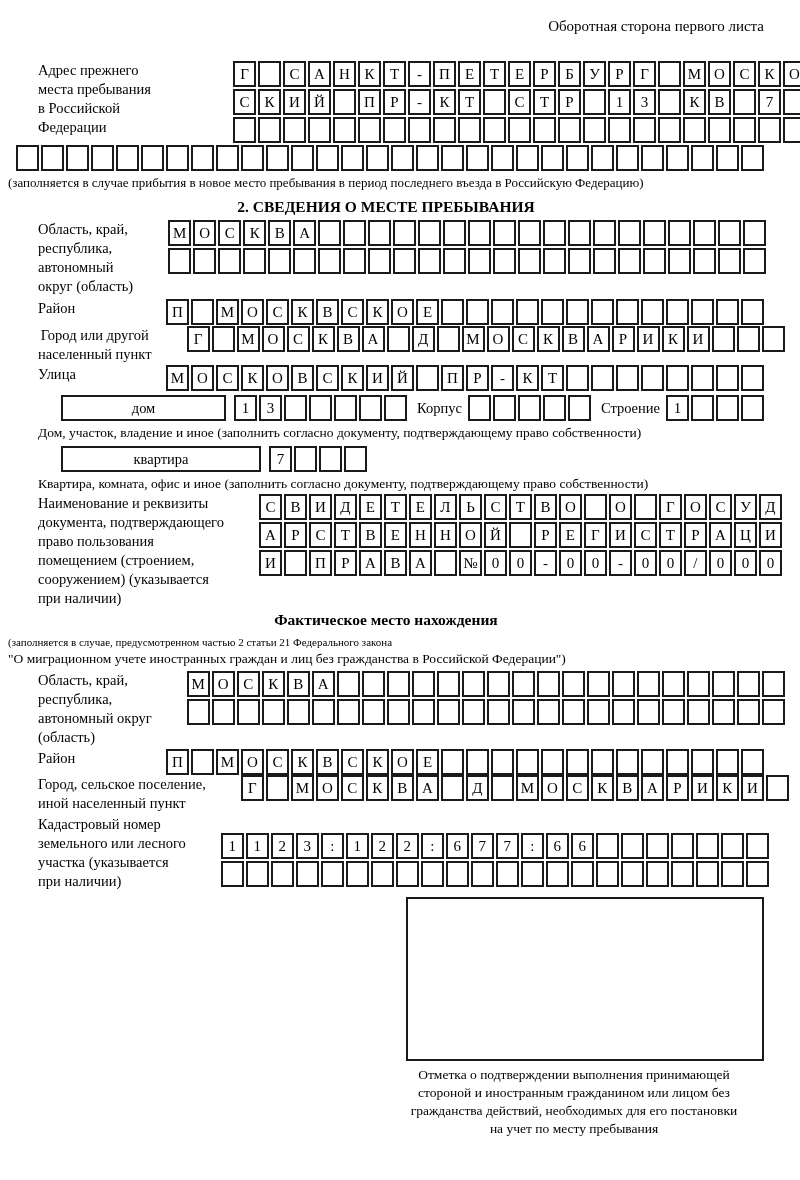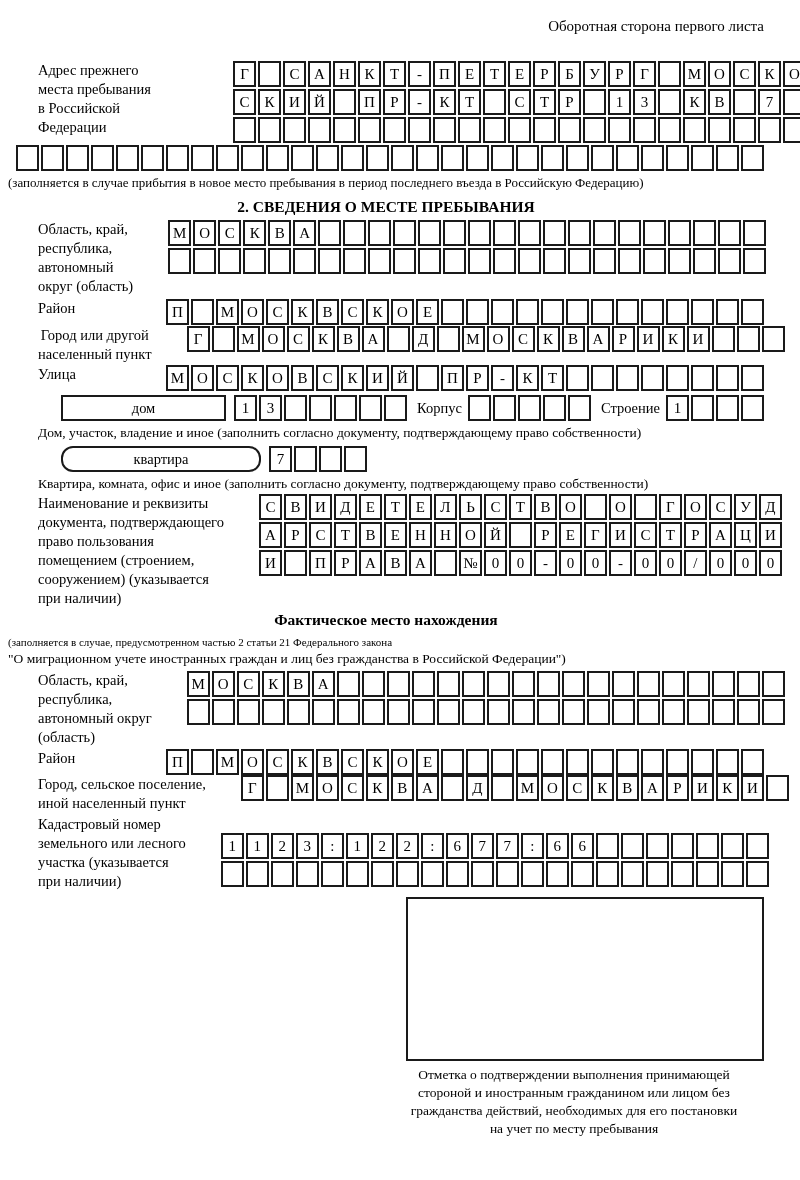--- a/index.html
+++ b/index.html
@@ -344,21 +344,21 @@
     <div class="boxrow" style="margin-left:6px;">
         <div class="cbox">1</div>
         <div class="cbox"></div>
         <div class="cbox"></div>
         <div class="cbox"></div>
       </div>
   </div>
   <div class="caption-left">Дом, участок, владение и иное (заполнить согласно документу, подтверждающему право собственности)</div>
 
   <div class="inline-row" style="margin-top:5px; margin-left:24px;">
-    <div class="wbox" style="width:196px;border-radius:12px;">квартира</div>
+    <div class="wbox" style="width:196px;">квартира</div>
     <div class="boxrow" style="margin-left:8px;">
         <div class="cbox">7</div>
         <div class="cbox"></div>
         <div class="cbox"></div>
         <div class="cbox"></div>
       </div>
   </div>
   <div class="caption-left">Квартира, комната, офис и иное (заполнить согласно документу, подтверждающему право собственности)</div>
 
 

